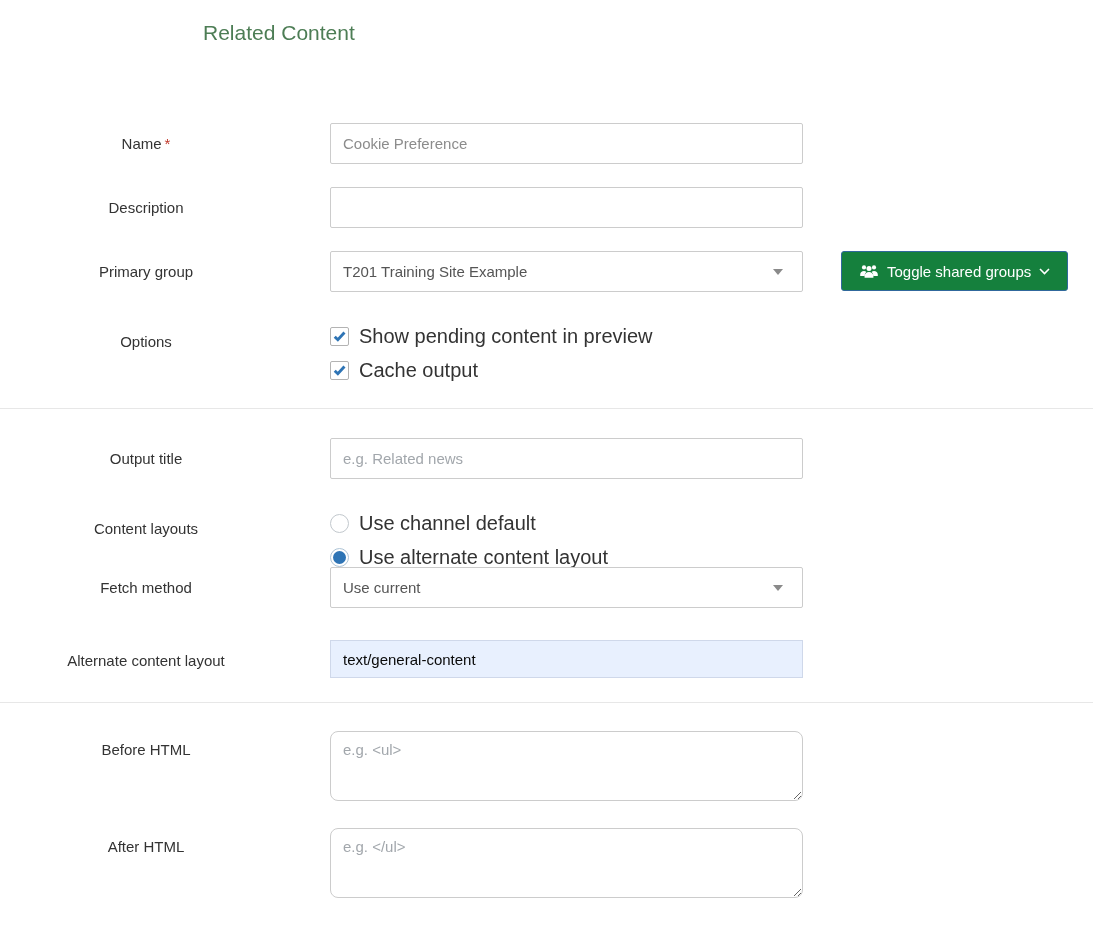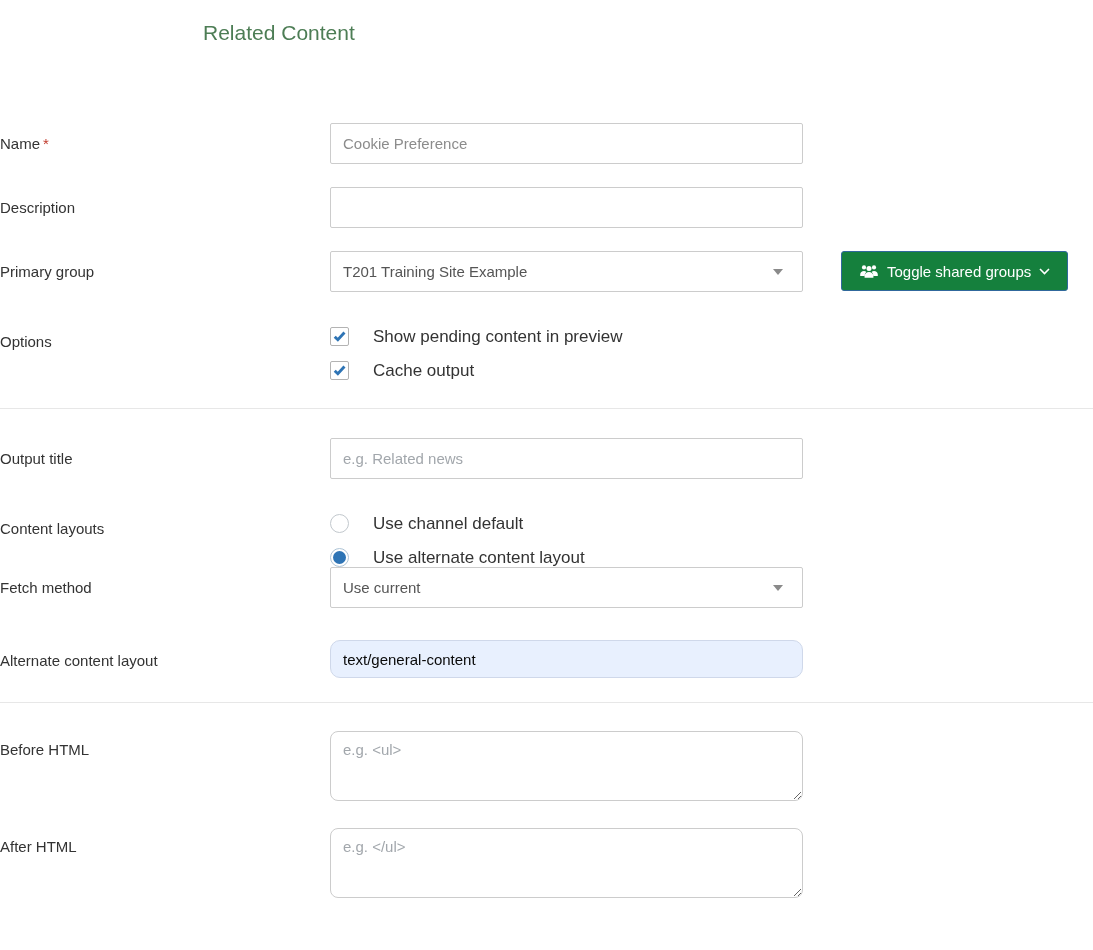--- a/index.html
+++ b/index.html
@@ -21,21 +21,21 @@
   }
   .form { margin-top: 78px; }
   .row {
     display: flex;
     align-items: flex-start;
     margin-bottom: 23px;
   }
   .label-col {
     width: 292px;
     flex: 0 0 292px;
-    text-align: left;
+    text-align: center;
     font-size: 15px;
     color: #333333;
     padding-top: 11px;
     line-height: 19px;
   }
   .required { color: #c0392b; margin-left: 3px; }
   .control-col { margin-left: 38px; }
   .text-input {
     width: 473px;
     height: 41px;
@@ -89,21 +89,21 @@
   }
   .btn-toggle svg { display: block; }
   .opt-stack { padding-top: 5px; }
   .opt-item {
     display: flex;
     align-items: center;
     margin-bottom: 15px;
     cursor: pointer;
   }
   .opt-item:last-child { margin-bottom: 0; }
-  .opt-label { font-size: 17px; color: #333; margin-left: 24px; line-height: 19px; }
+  .opt-label { font-size: 20px; color: #333; margin-left: 10px; line-height: 19px; }
   .checkbox {
     width: 19px; height: 19px;
     border: 1px solid #b3b3b3;
     border-radius: 2px;
     background: #fff;
     display: flex; align-items: center; justify-content: center;
     flex: 0 0 19px;
   }
   .checkbox svg { display: none; }
   .checkbox.checked svg { display: block; }
@@ -120,21 +120,21 @@
   .radio.selected .dot { display: block; }
   .divider {
     border: none;
     border-top: 1px solid #e7e7e7;
     margin: 28px 0 29px 0;
   }
   .highlight-input {
     width: 473px;
     height: 38px;
     border: 1px solid #cfd8ea;
-    border-radius: 10px;
+    border-radius: 0;
     padding: 0 12px;
     font-size: 15px;
     font-family: "Liberation Sans", sans-serif;
     color: #0a0a0a;
     background: #e8f0fe;
     outline: none;
   }
   textarea.html-area {
     width: 473px;
     height: 70px;

